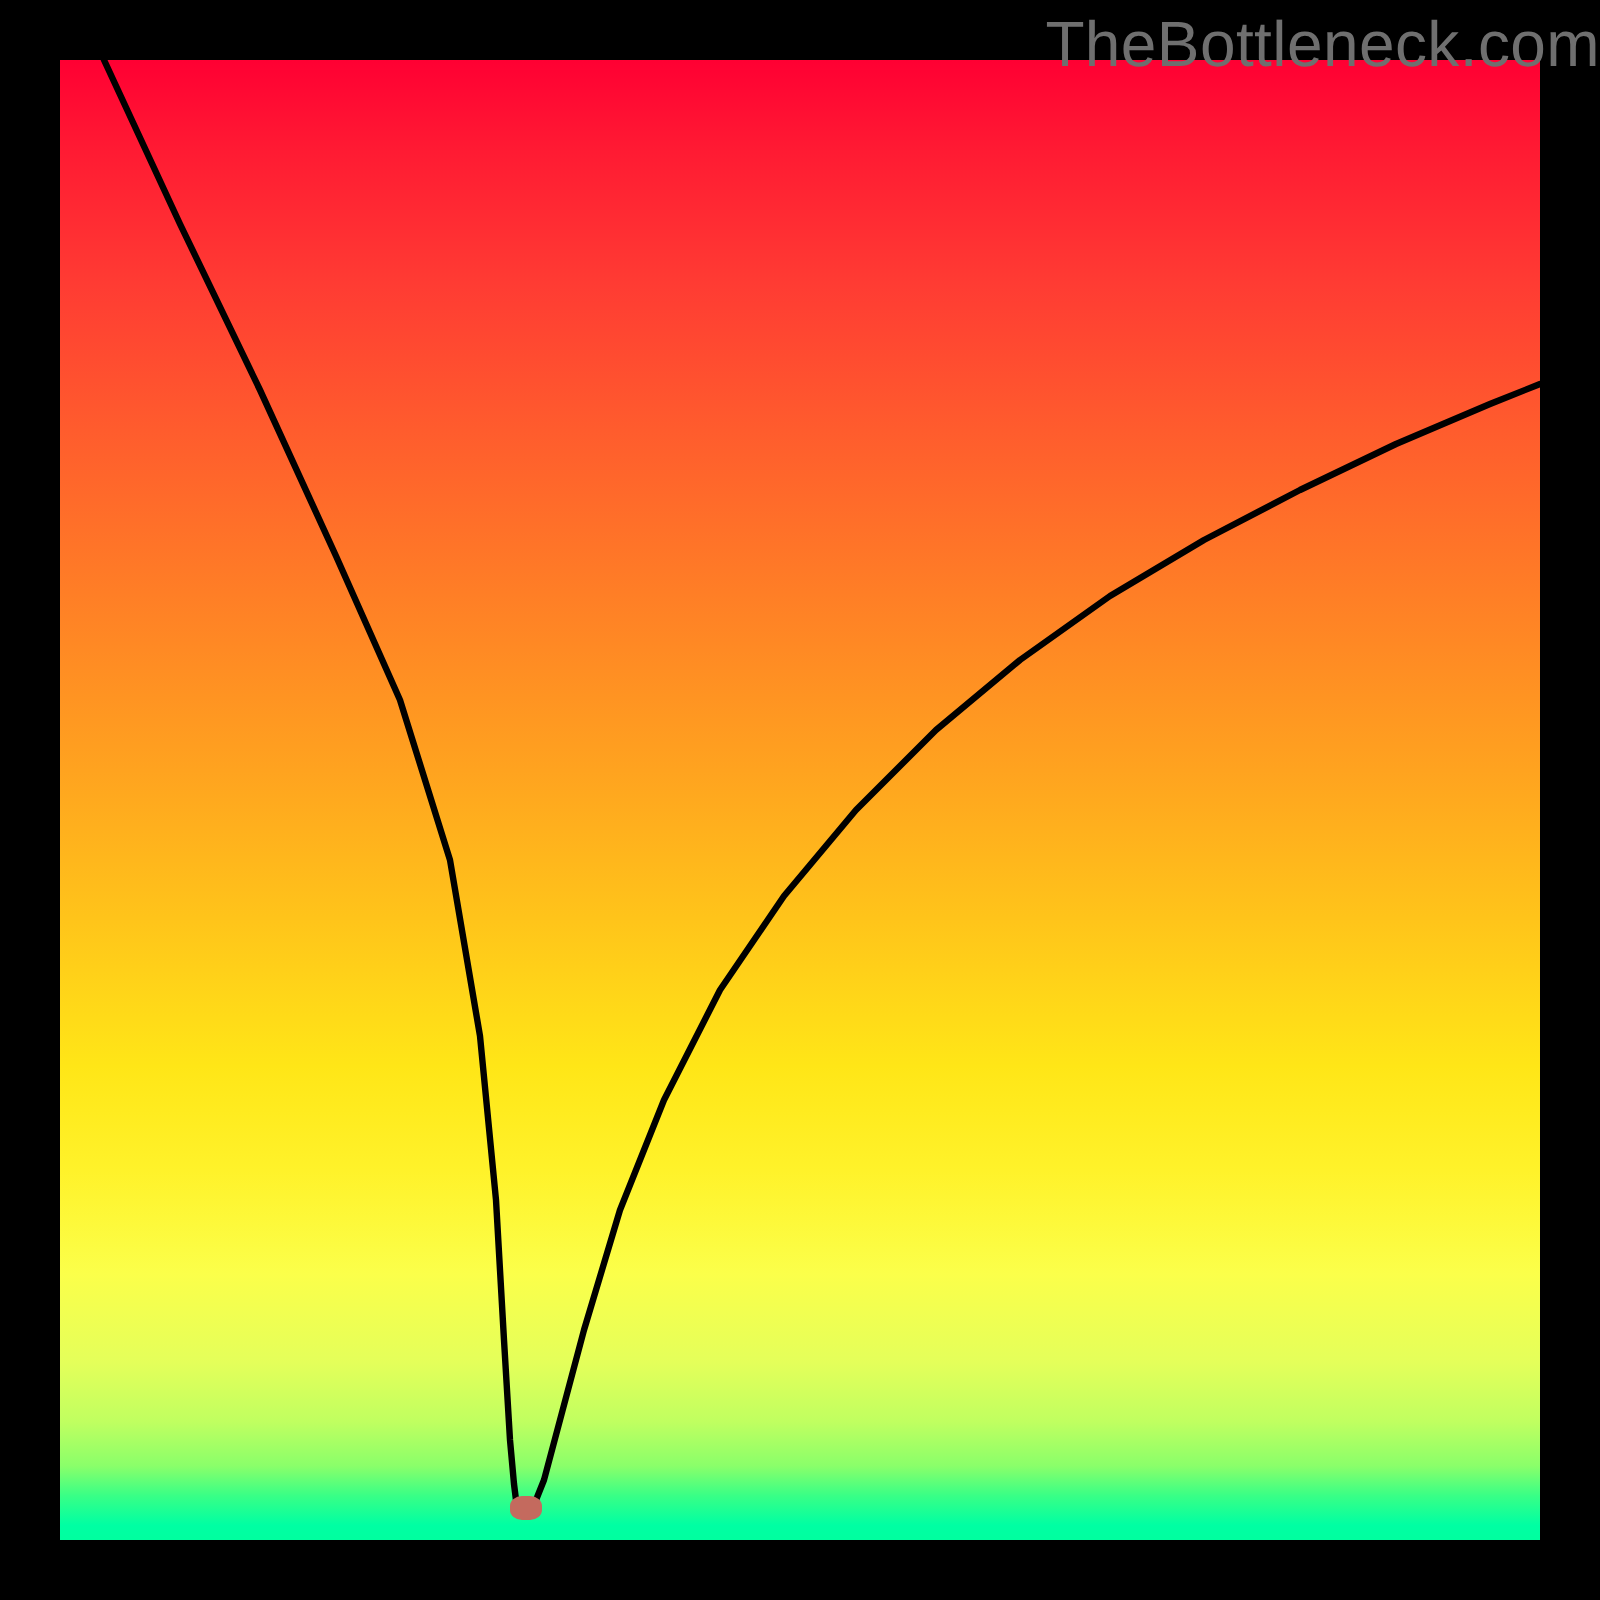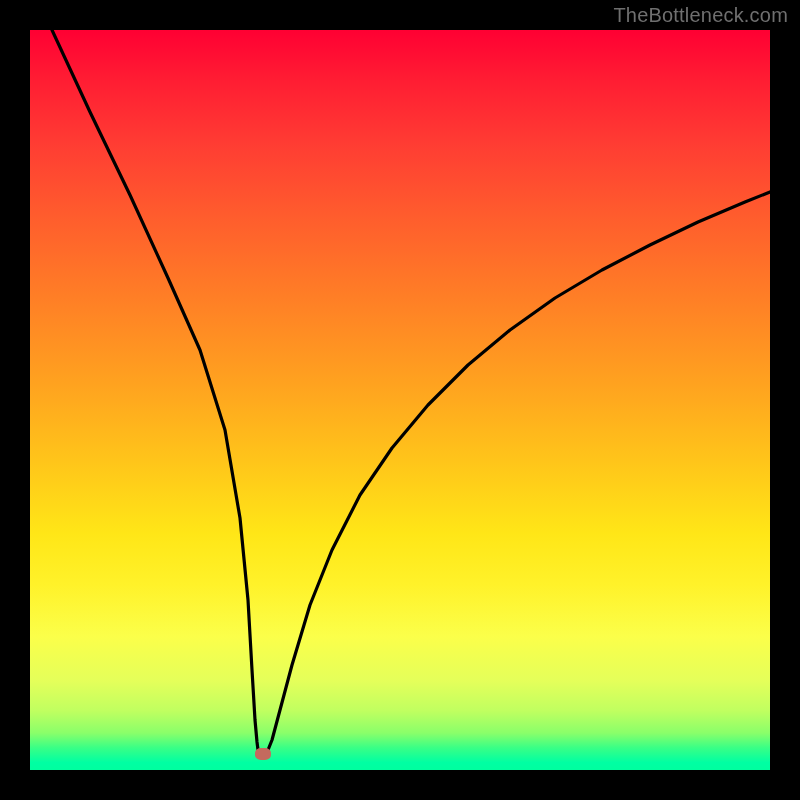--- a/index.html
+++ b/index.html
@@ -40,23 +40,23 @@
       #c0ff60 92%,
       #8aff6a 95%,
       #39ff86 97%,
       #00ffa3 99%,
       #00ff9f 100%
     );
   }
   .watermark {
     position: absolute;
     top: 4px;
-    right: 12px;
+    right: 0;
     color: #6f6f6f;
-    font-size: 20px;
+    font-size: 32px;
     font-weight: 400;
     letter-spacing: 0.2px;
     z-index: 5;
     user-select: none;
   }
   svg.curve {
     position: absolute;
     left: 0;
     top: 0;
     width: 740px;

